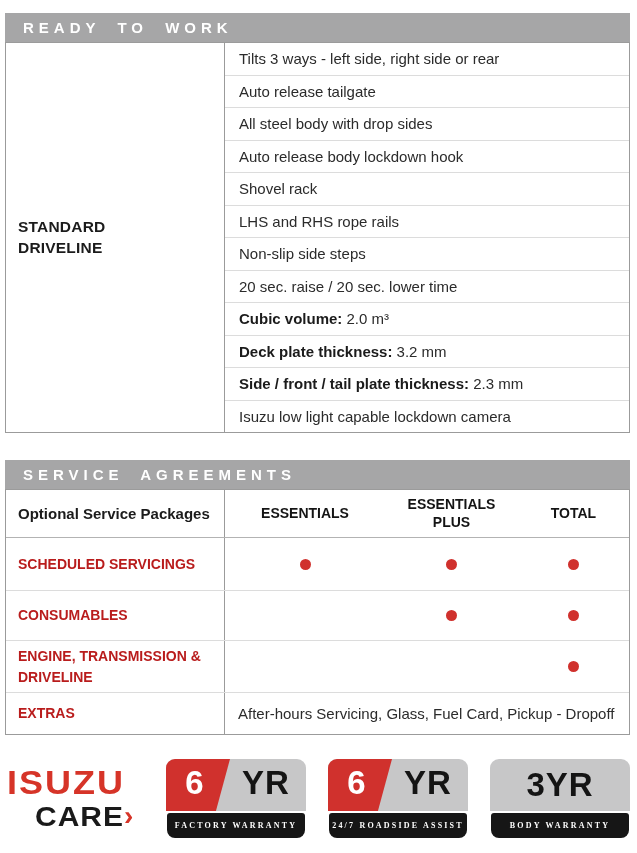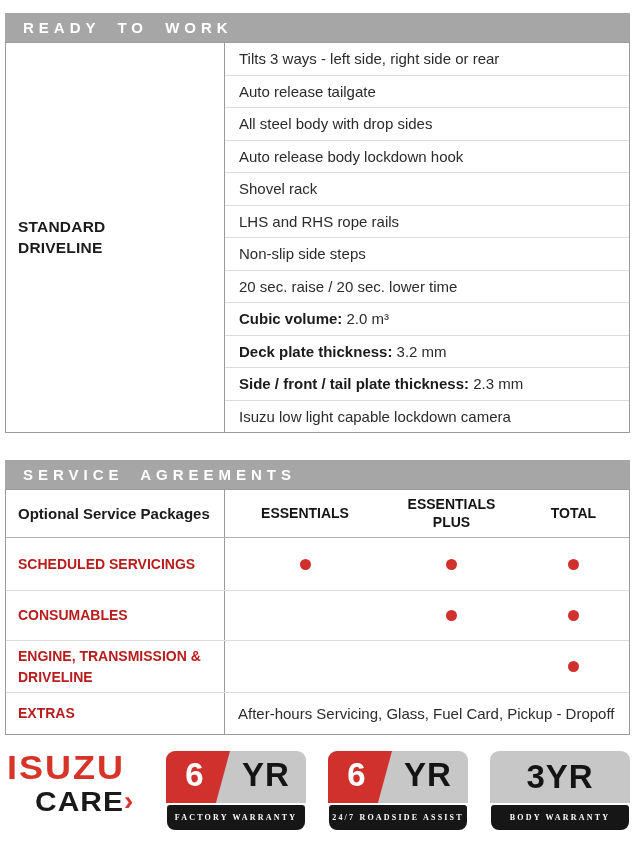--- a/index.html
+++ b/index.html
@@ -68,21 +68,21 @@
     background: var(--accent_red); display: inline-block;
   }
   .svc-value { flex: 1; display: flex; align-items: center; padding-left: 13px; font-size: 15px; color: #2b2b2b; }
   .h-head { height: 48px; }
   .h-r1 { height: 53px; }
   .h-r2 { height: 50px; }
   .h-r3 { height: 52px; }
   .h-r4 { height: 41px; }
 
   
-  .footer { display: flex; align-items: flex-start; margin: 16px 7px 0 5px; }
+  .footer { display: flex; align-items: center; margin: 24px 7px 0 5px; }
   .isuzu-care { width: 162px; padding-left: 2px; }
   .isuzu-word {
     color: var(--isuzu_red); font-weight: bold; font-size: 36px; line-height: 1;
     letter-spacing: 2px; transform: scaleY(0.92); transform-origin: left top;
   }
   .care-line { margin: 0 0 0 28px; line-height: 1; }
   .care-word {
     color: #1a1a1a; font-weight: bold; font-size: 30px; letter-spacing: 1px;
     display: inline-block; transform: scaleY(0.9);
   }

